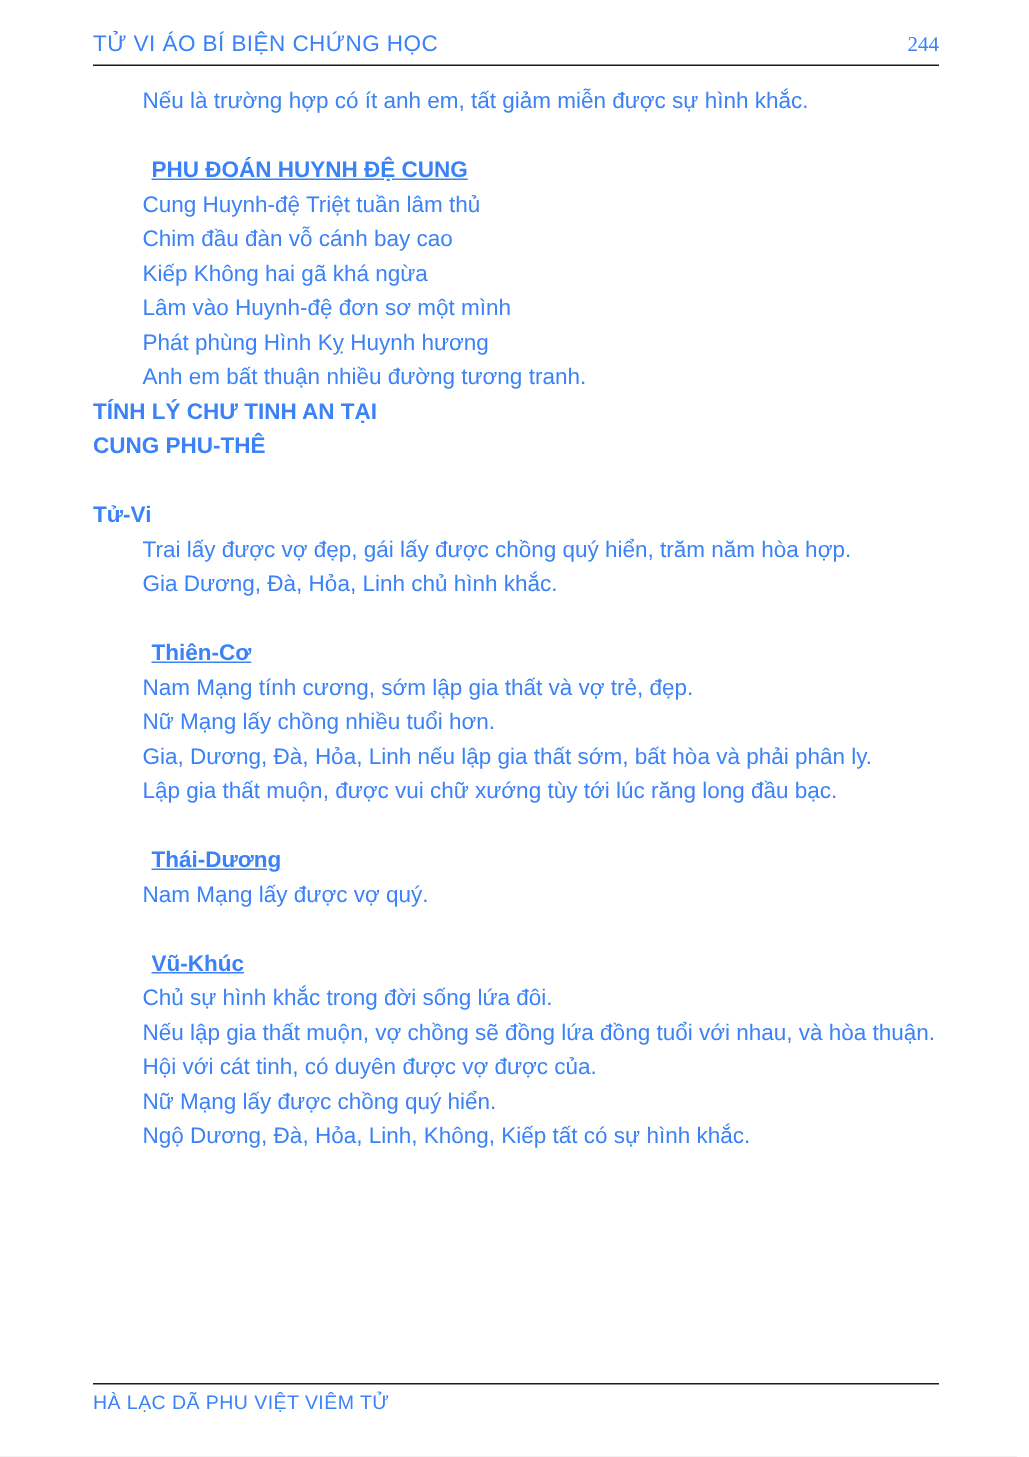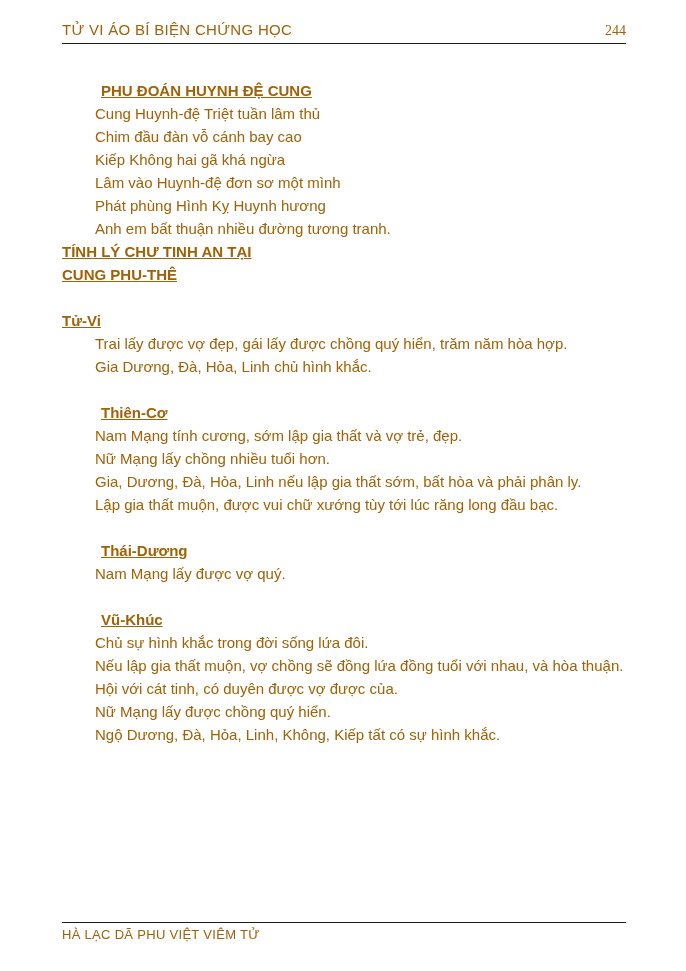--- a/index.html
+++ b/index.html
@@ -1,53 +1,54 @@
 <!DOCTYPE html>
 <html><head>
 <meta charset="utf-8">
 <style>
   html,body{margin:0;padding:0;background:#e8e8e8;}
   .page{
     width:686px;height:971px;position:relative;margin:0 auto;
-    background:#ffffff;color:#a16207;
+    background:#ffffff;color:#3b82f6;
     font-family:"Liberation Sans",sans-serif;
     overflow:hidden;box-sizing:border-box;
   }
   .header{
     position:absolute;top:0;left:62px;right:60px;
     padding-top:21px;padding-bottom:5px;
     border-bottom:1.5px solid #1c1c1c;
     display:flex;justify-content:space-between;align-items:flex-end;
   }
   .header-title{font-size:15px;letter-spacing:.3px;}
   .page-number{font-family:"Liberation Serif",serif;font-size:14px;line-height:1;}
   .content{position:absolute;top:56px;left:62px;right:40px;}
   .content p{margin:0;font-size:15px;line-height:23px;white-space:nowrap;}
   .content p.body{margin-left:33px;}
   .content p.h-indent{margin-left:39px;font-weight:bold;text-decoration:underline;}
-  .content p.h-flush{font-weight:bold;text-decoration:underline;}
+  .content p.h-flush{font-weight:bold;}
   .content p.sp{margin-top:23px;}
   .footer{
     position:absolute;top:922px;left:62px;right:60px;
     border-top:1.5px solid #1c1c1c;
     padding-top:4px;font-size:13px;letter-spacing:.3px;
   }
 </style>
 </head>
 <body>
 
 <div class="page">
 
   <div class="header">
     <span class="header-title">TỬ VI ÁO BÍ BIỆN CHỨNG HỌC</span>
     <span class="page-number">244</span>
   </div>
 
   <div class="content">
 
+  <p class="body">Nếu là trường hợp có ít anh em, tất giảm miễn được sự hình khắc.</p>
       <p class="h-indent sp">PHU ĐOÁN HUYNH ĐỆ CUNG</p>
       <p class="body">Cung Huynh-đệ Triệt tuần lâm thủ</p>
       <p class="body">Chim đầu đàn vỗ cánh bay cao</p>
       <p class="body">Kiếp Không hai gã khá ngừa</p>
       <p class="body">Lâm vào Huynh-đệ đơn sơ một mình</p>
       <p class="body">Phát phùng Hình Kỵ Huynh hương</p>
       <p class="body">Anh em bất thuận nhiều đường tương tranh.</p>
       <p class="h-flush">TÍNH LÝ CHƯ TINH AN TẠI</p>
       <p class="h-flush">CUNG PHU-THÊ</p>
       <p class="h-flush sp">Tử-Vi</p>

